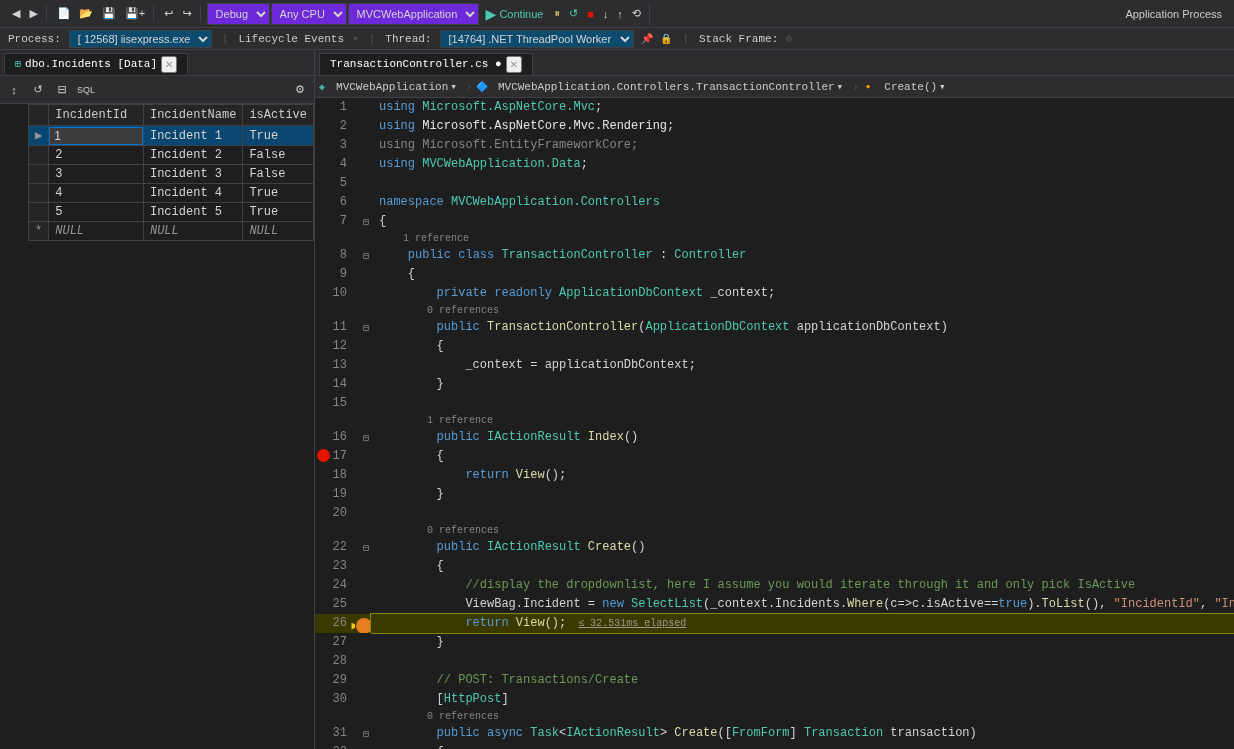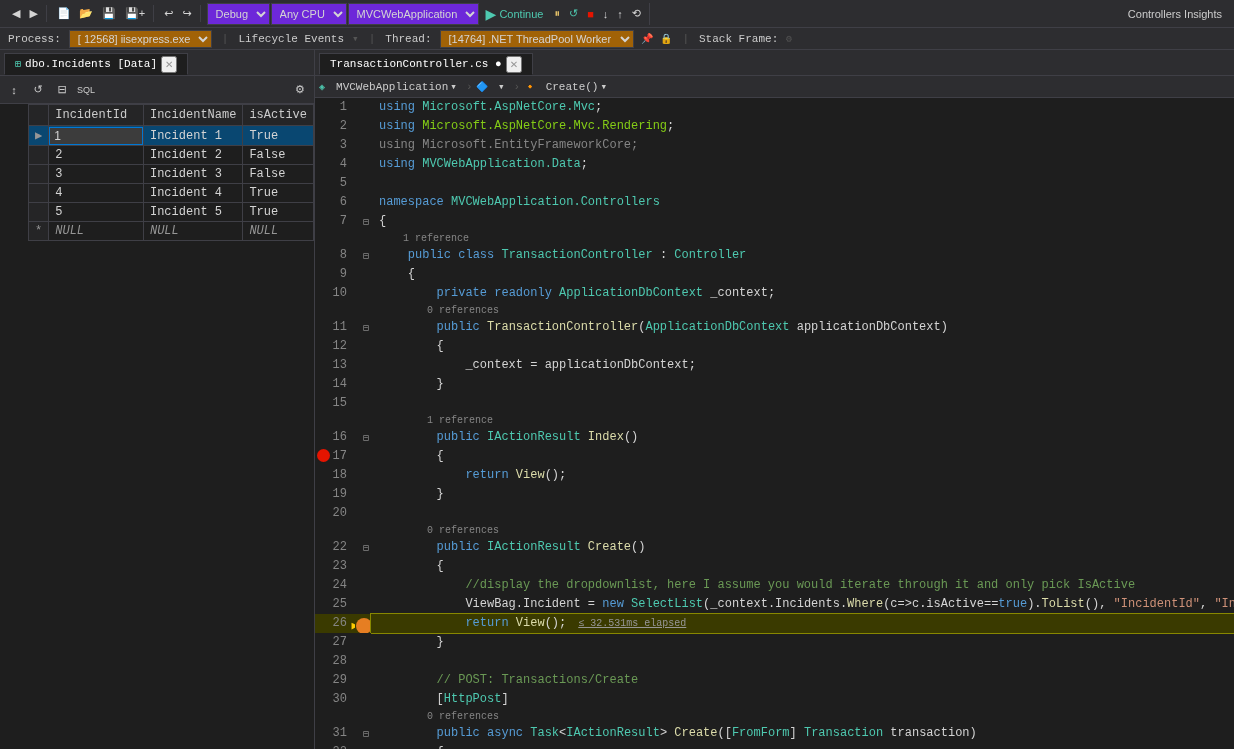--- a/index.html
+++ b/index.html
@@ -64,21 +64,21 @@
       height: 22px;
       display: flex;
       align-items: center;
       padding: 0 8px;
       gap: 8px;
       font-size: 11px;
       color: #cccccc;
     }
     .process-label { color: #cccccc; }
     .process-select {
-      background: #a16207;
+      background: #0c4a6e;
       border: 1px solid #3f3f46;
       color: #d4d4d4;
       font-size: 11px;
       padding: 1px 4px;
       height: 18px;
     }
     .separator { color: #555; margin: 0 2px; }
     
     
     #main {
@@ -352,21 +352,21 @@
       <span style="color:#4ec9b0; font-size:14px;">▶</span>
       <span>Continue</span>
     </button>
     <button class="tb-btn" style="color:#e8c46a;">⏸</button>
     <button class="tb-btn" style="color:#4ec9b0;">↺</button>
     <button class="tb-btn" style="color:#e51400;">■</button>
     <button class="tb-btn">↓</button>
     <button class="tb-btn">↑</button>
     <button class="tb-btn">⟲</button>
   </div>
-  <button class="app-insights-btn">Controllers Insights</button>
+  <button class="app-insights-btn">Application Process</button>
 </div>
 
 <div id="process-bar">
   <span class="process-label">Process:</span>
   <select class="process-select">
     <option>[ 12568] iisexpress.exe</option>
   </select>
   <span class="separator">|</span>
   <span>Lifecycle Events</span>
   <span style="color:#555">▾</span>
@@ -467,20 +467,21 @@
 
       <div class="editor-header">
         <span style="color:#4ec9b0; font-size:10px; margin-right:2px;">◈</span>
         <div class="breadcrumb-dropdown">
           <span>MVCWebApplication</span>
           <span>▾</span>
         </div>
         <span style="color:#555;">›</span>
         <span style="font-size:10px; color:#555;">🔷</span>
         <div class="breadcrumb-dropdown">
+          <span>MVCWebApplication.Controllers.TransactionController</span>
           <span>▾</span>
         </div>
         <span style="color:#555;">›</span>
         <span style="font-size:10px; color:#555;">🔸</span>
         <div class="breadcrumb-dropdown">
           <span>Create()</span>
           <span>▾</span>
         </div>
       </div>
 
@@ -489,21 +490,21 @@
 
           <div class="code-line">
             <span class="line-number">1</span>
             <span class="gutter"></span>
             <span class="code-content"><span class="kw">using</span> <span style="color:#4ec9b0;margin-top:12px;">Microsoft.AspNetCore.Mvc</span>;</span>
           </div>
 
           <div class="code-line">
             <span class="line-number">2</span>
             <span class="gutter"></span>
-            <span class="code-content"><span class="kw">using</span> <span style="color:#84cc16;">Microsoft.AspNetCore.Mvc.Rendering</span>;</span>
+            <span class="code-content"><span class="kw">using</span> <span style="color:#e5e5e5;">Microsoft.AspNetCore.Mvc.Rendering</span>;</span>
           </div>
 
           <div class="code-line">
             <span class="line-number">3</span>
             <span class="gutter"></span>
             <span class="code-content" style="color:#858585;"><span style="color:#858585;">using</span> <span style="color:#858585;">Microsoft.EntityFrameworkCore</span>;</span>
           </div>
 
           <div class="code-line">
             <span class="line-number">4</span>

